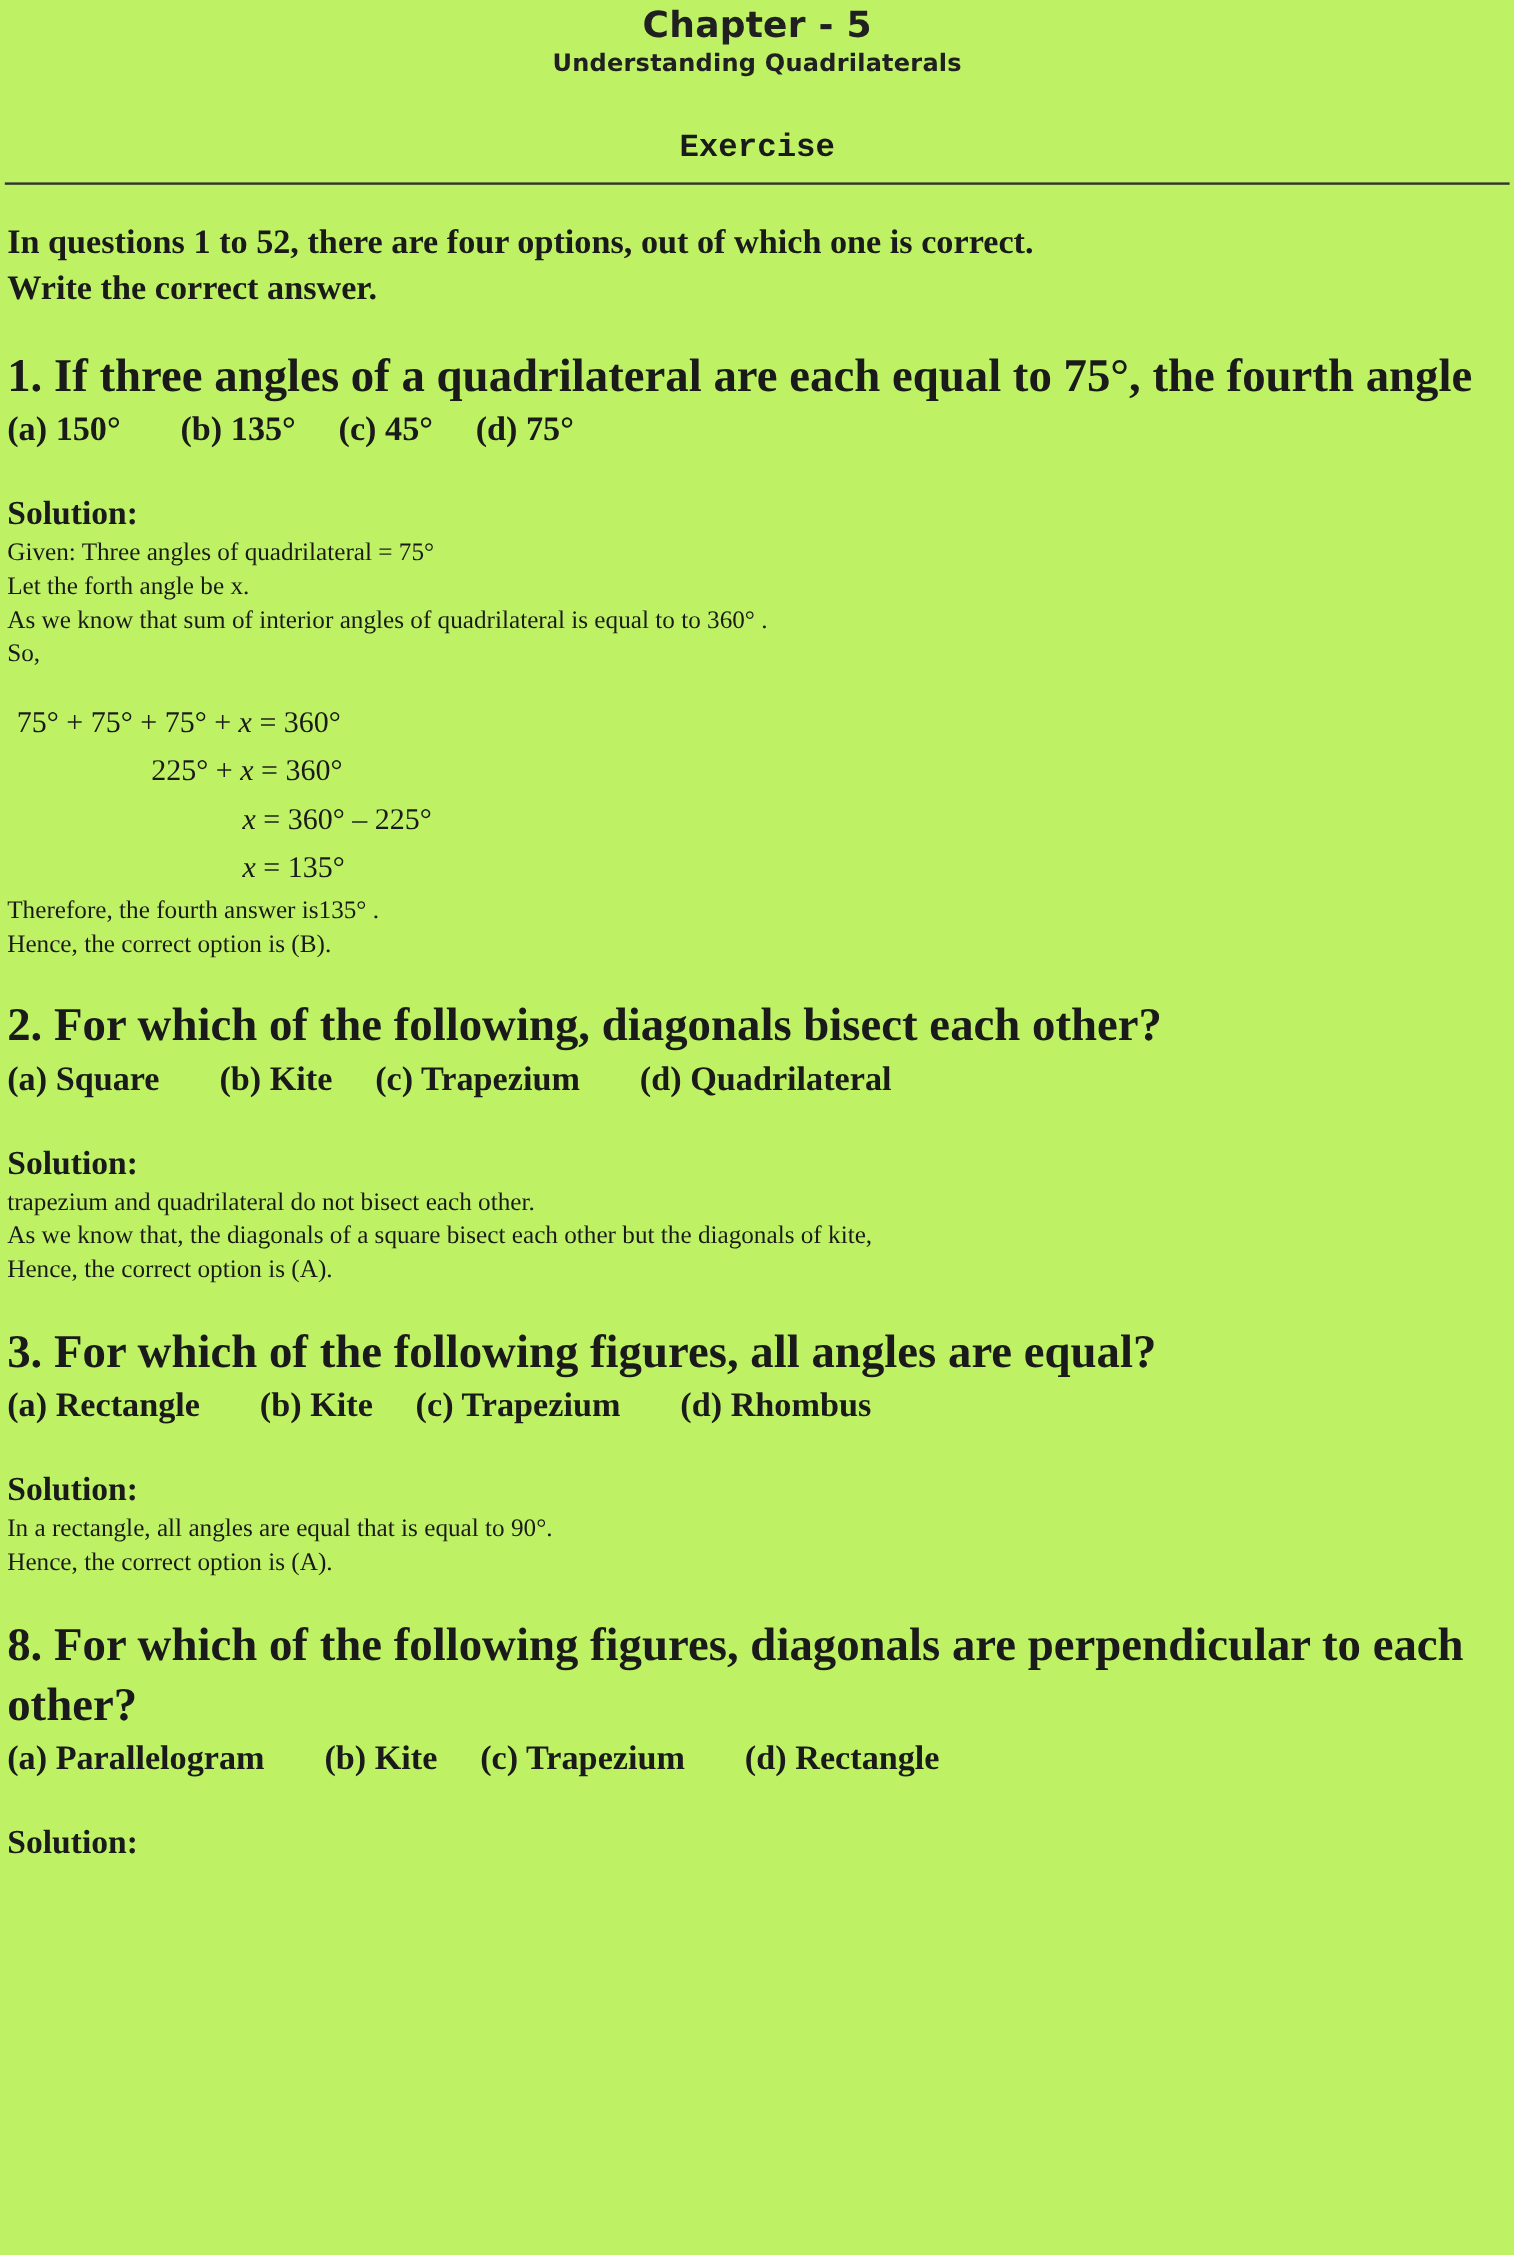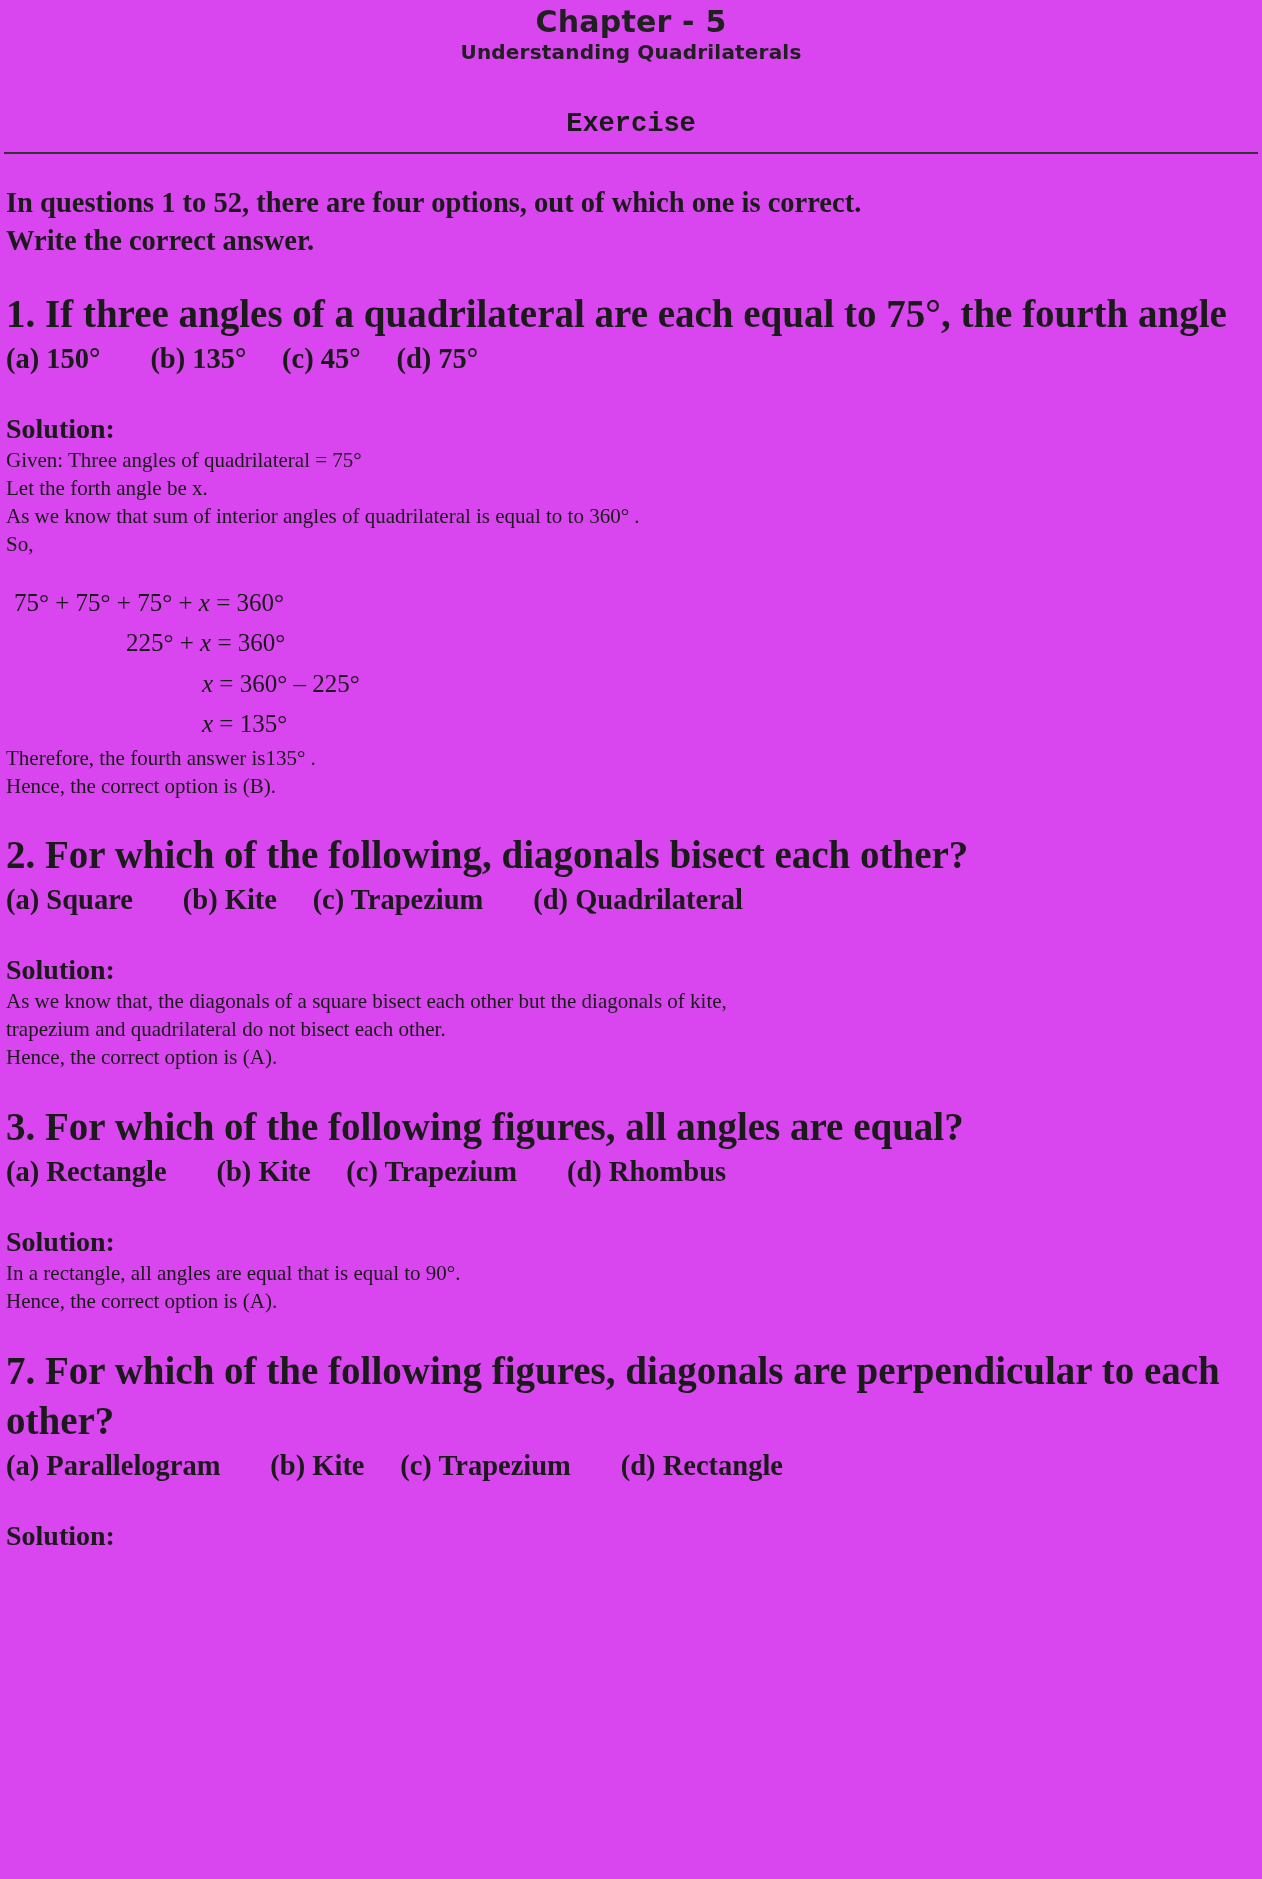--- a/index.html
+++ b/index.html
@@ -4,21 +4,21 @@
 <style>
   html, body {
     margin: 0;
     padding: 0;
     background: #ffffff;
   }
   .page {
     position: relative;
     width: 1262px;
     height: 1879px;
-    background: #d946ef;
+    background: #bef264;
     overflow: hidden;
     color: #1a1a1a;
     font-family: "Liberation Serif", "DejaVu Serif", serif;
   }
 
   
   .doc-header {
     text-align: center;
     padding-top: 4px;
   }
@@ -138,39 +138,39 @@
       <div class="sol-line">Hence, the correct option is (B).</div>
     </div>
 
     <div class="q-block">
       <div class="q-text">
         <div class="tight">2. For which of the following, diagonals bisect each other?</div>
       </div>
       <div class="q-options">(a) Square   (b) Kite  (c) Trapezium   (d) Quadrilateral</div>
 
       <div class="sol-label">Solution:</div>
+      <div class="sol-line">trapezium and quadrilateral do not bisect each other.</div>
       <div class="sol-line">As we know that, the diagonals of a square bisect each other but the diagonals of kite,</div>
-      <div class="sol-line">trapezium and quadrilateral do not bisect each other.</div>
       <div class="sol-line">Hence, the correct option is (A).</div>
     </div>
 
     <div class="q-block">
       <div class="q-text">
         <div class="tight">3. For which of the following figures, all angles are equal?</div>
       </div>
       <div class="q-options">(a) Rectangle   (b) Kite  (c) Trapezium   (d) Rhombus</div>
 
       <div class="sol-label">Solution:</div>
       <div class="sol-line">In a rectangle, all angles are equal that is equal to 90°.</div>
       <div class="sol-line">Hence, the correct option is (A).</div>
     </div>
 
     <div class="q-block">
       <div class="q-text">
-        <div class="tight">7. For which of the following figures, diagonals are perpendicular to each</div>
+        <div class="tight">8. For which of the following figures, diagonals are perpendicular to each</div>
         <div class="tight">other?</div>
       </div>
       <div class="q-options">(a) Parallelogram   (b) Kite  (c) Trapezium   (d) Rectangle</div>
 
       <div class="sol-label">Solution:</div>
     </div>
 
   </div>
 </div>
 

